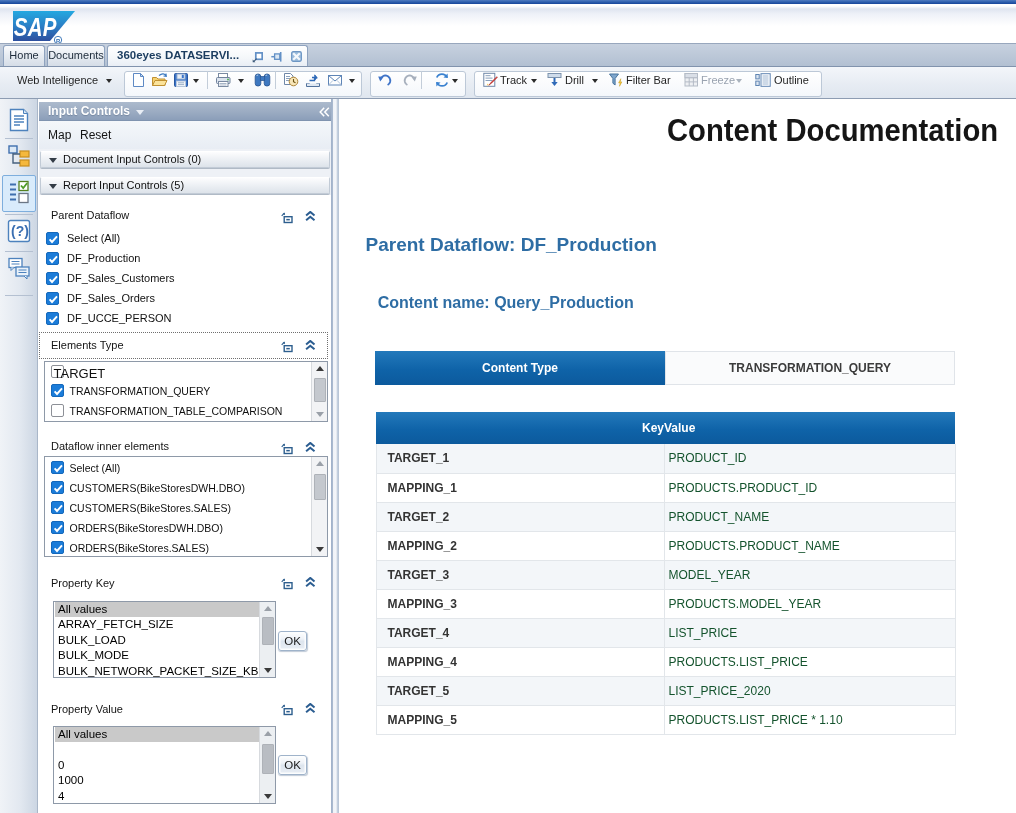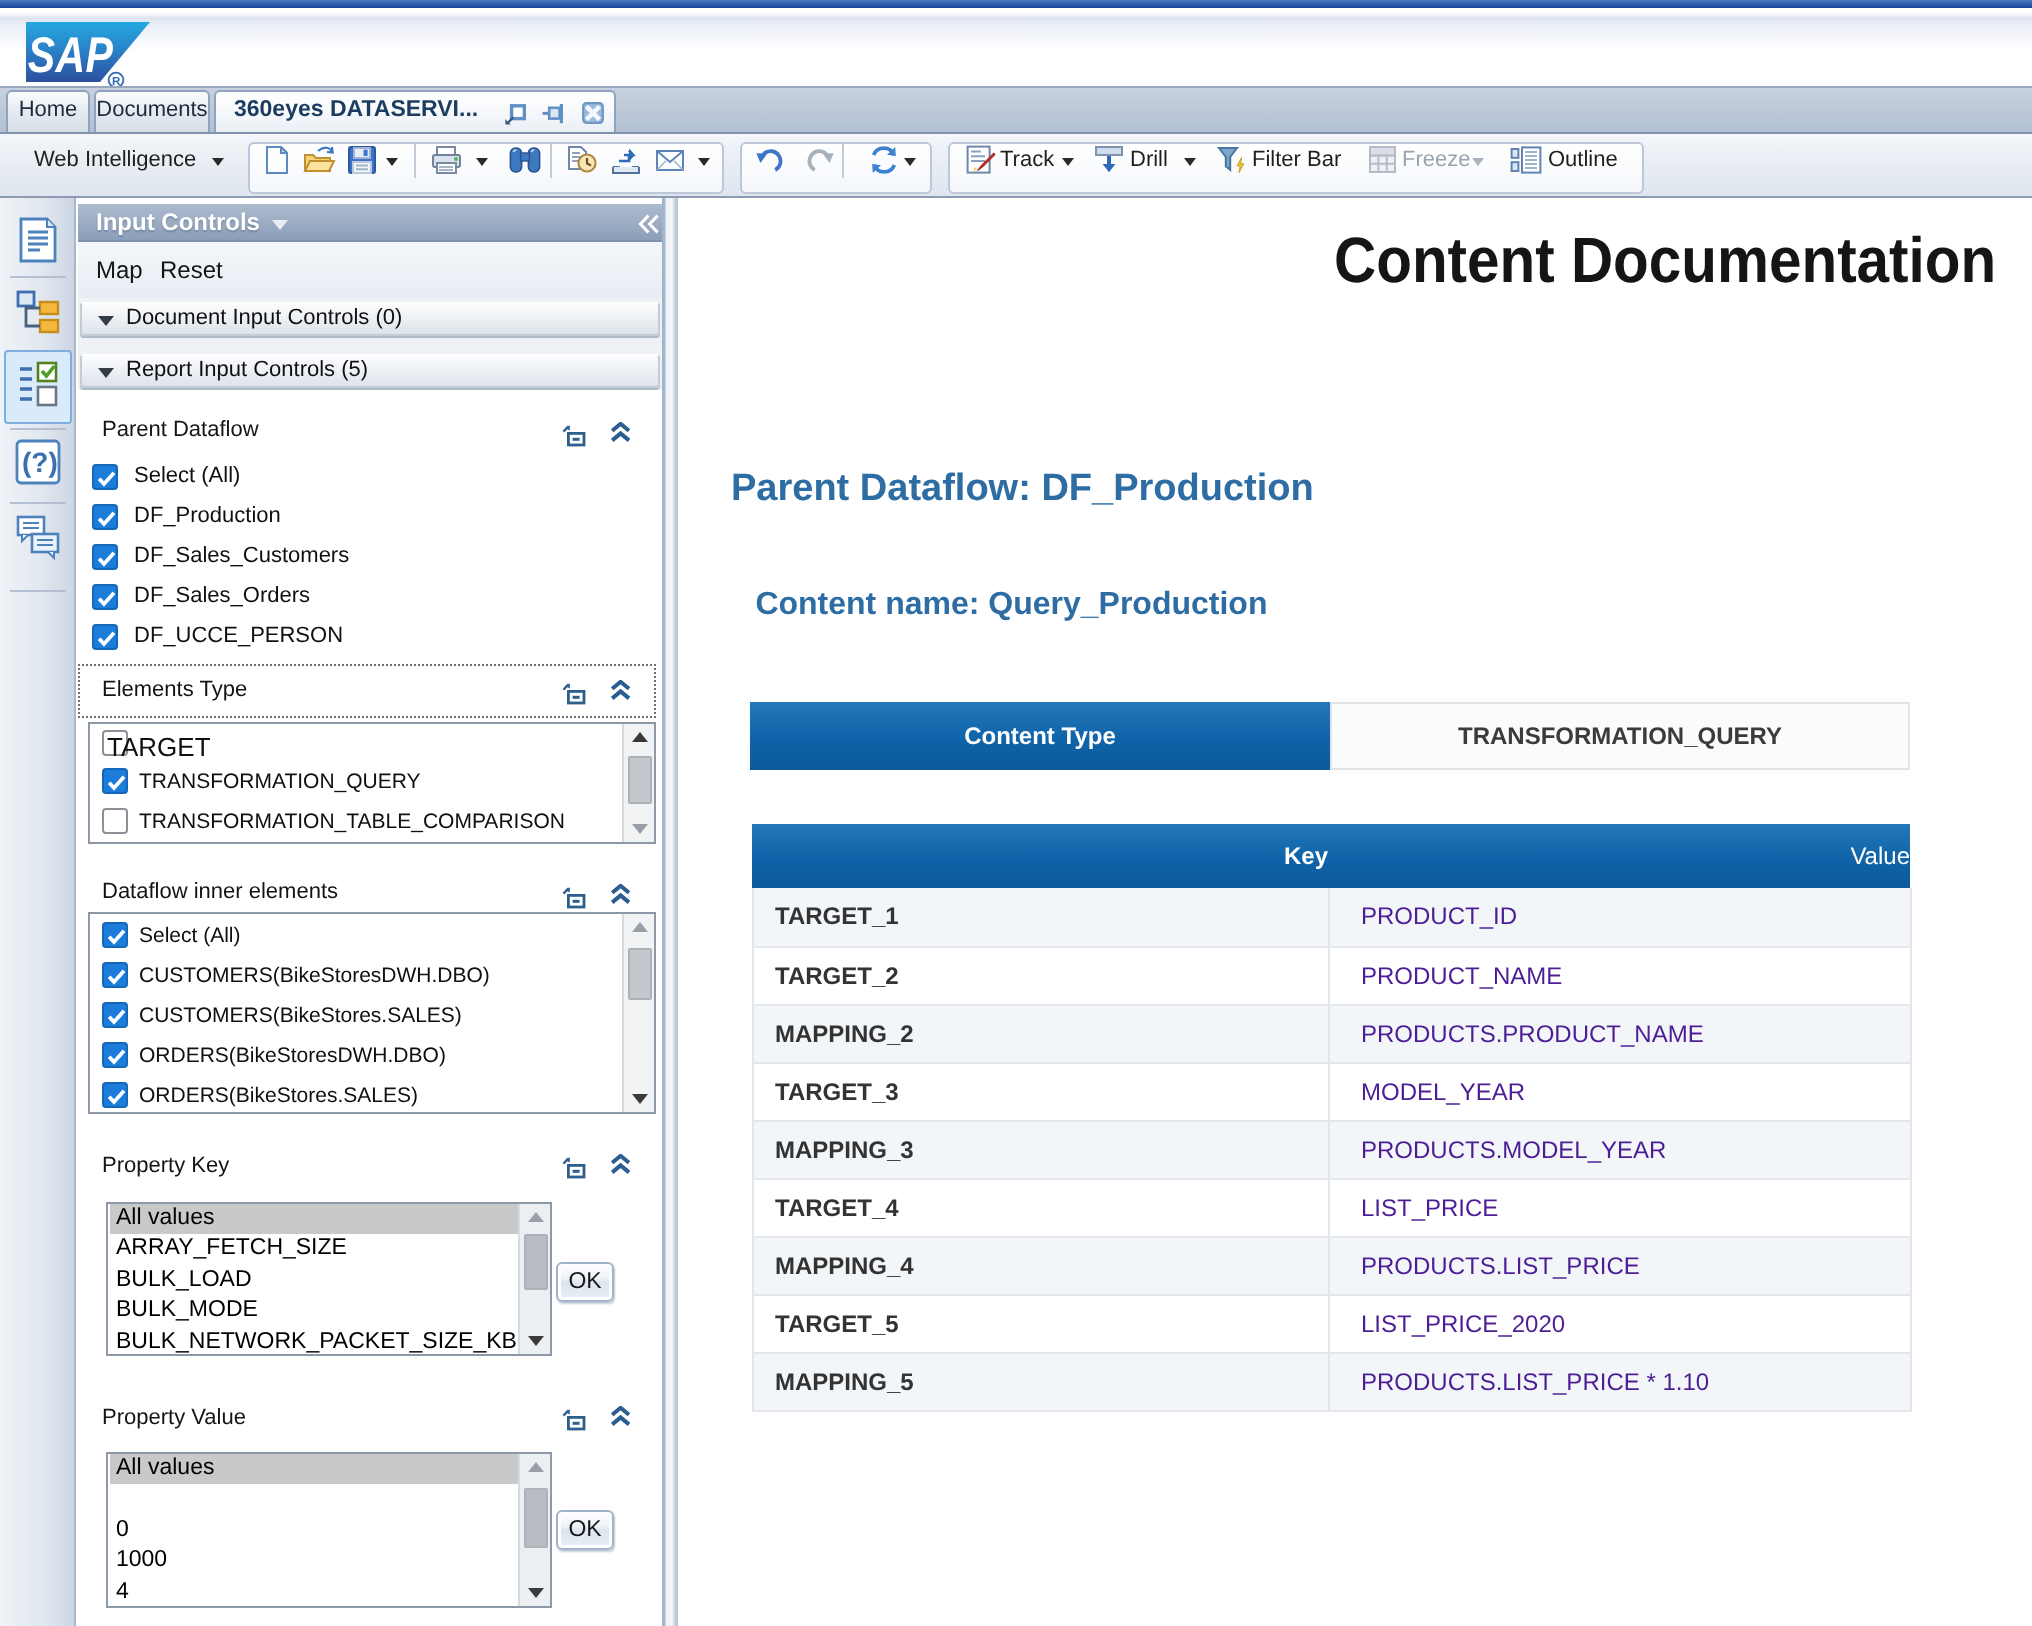--- a/index.html
+++ b/index.html
@@ -421,25 +421,29 @@
 <div class="abs" style="left:26.5px;top:134.5px;font-size:19px;font-weight:bold;color:#2e6da4;white-space:nowrap">Parent Dataflow: DF_Production</div>
 <div class="abs" style="left:38.7px;top:195px;font-size:16px;font-weight:bold;color:#2e6da4;white-space:nowrap">Content name: Query_Production</div>
 <div class="abs" style="left:36px;top:252px;width:503px;height:34px">
 <div class="abs" style="left:0;top:0;width:290px;height:34px;background:linear-gradient(180deg,#2379bb 0%,#0f63a8 55%,#0c5a9d 100%);color:#fff;font-weight:bold;font-size:12px;text-align:center;line-height:34px">Content Type</div>
 <div class="abs" style="left:290px;top:0;width:290px;height:34px;background:#fafbfc;border:1px solid #e0e4e9;color:#3b3b3b;font-weight:bold;font-size:12px;text-align:center;line-height:32px">TRANSFORMATION_QUERY</div>
 </div>
 <table class="abs" style="left:36.5px;top:313px;width:580px;border-collapse:collapse;font-size:12px">
 <tbody>
         <tr style="height:32px">
           <td style="width:288px;background:linear-gradient(180deg,#2379bb 0%,#0f63a8 55%,#0c5a9d 100%);color:#fff;font-weight:bold;text-align:right">Key</td>
-          <td style="background:linear-gradient(180deg,#2379bb 0%,#0f63a8 55%,#0c5a9d 100%);color:#fff;font-weight:normal;text-align:right">Value</td>
+          <td style="background:linear-gradient(180deg,#2379bb 0%,#0f63a8 55%,#0c5a9d 100%);color:#fff;font-weight:bold;text-align:left">Value</td>
         </tr>
 <tr>
           <td class="k">TARGET_1</td>
           <td class="v">PRODUCT_ID</td>
+        </tr>
+<tr>
+          <td class="k">MAPPING_1</td>
+          <td class="v">PRODUCTS.PRODUCT_ID</td>
         </tr>
 <tr>
           <td class="k">TARGET_2</td>
           <td class="v">PRODUCT_NAME</td>
         </tr>
 <tr>
           <td class="k">MAPPING_2</td>
           <td class="v">PRODUCTS.PRODUCT_NAME</td>
         </tr>
 <tr>
@@ -465,16 +469,16 @@
 <tr>
           <td class="k">MAPPING_5</td>
           <td class="v">PRODUCTS.LIST_PRICE * 1.10</td>
         </tr>
 </tbody>
     </table>
 </div>
 <style>
 .main table tr{height:29px}
 .main td.k{font-weight:bold;color:#333;padding-left:11px;border:1px solid #e2e6ea;border-top:none}
-.main td.v{color:#4c1d95;padding-left:16px;border:1px solid #e2e6ea;border-top:none}
+.main td.v{color:#14532d;padding-left:4px;border:1px solid #e2e6ea;border-top:none}
 .main table tr:nth-child(even) td{background:#f3f6f9}
 .main table tr:nth-child(odd) td{background:#fff}
 </style>
 
 </body></html>

